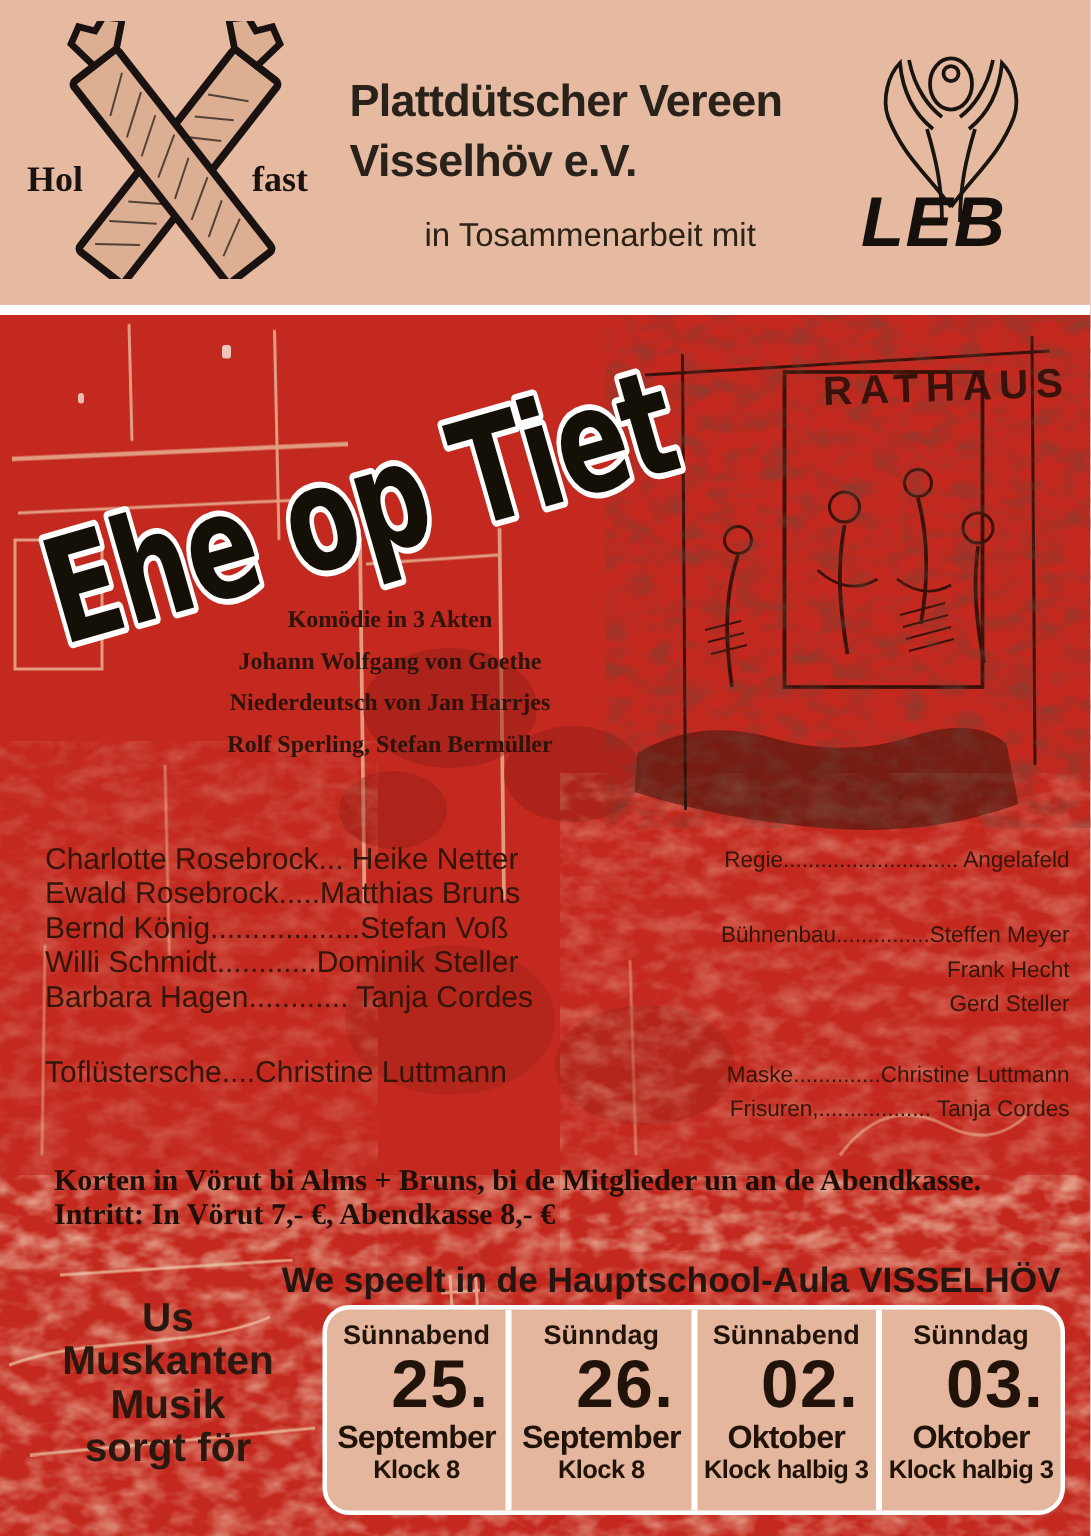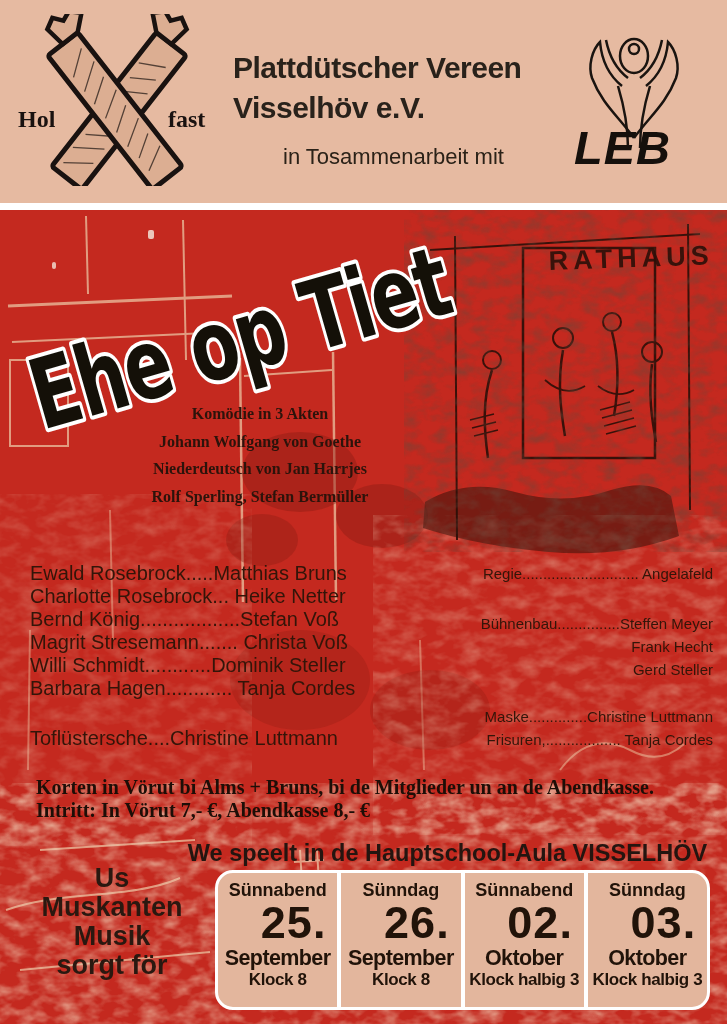--- a/index.html
+++ b/index.html
@@ -162,24 +162,23 @@
     </svg>
 
     <div class="credits">
       <div>Komödie in 3 Akten</div>
       <div>Johann Wolfgang von Goethe</div>
       <div>Niederdeutsch von Jan Harrjes</div>
       <div>Rolf Sperling, Stefan Bermüller</div>
     </div>
 
     <div class="cast-left">
+      <div>Charlotte Rosebrock... Heike Netter</div>
       <div>Ewald Rosebrock.....Matthias Bruns</div>
-      <div>Charlotte Rosebrock... Heike Netter</div>
       <div>Bernd König..................Stefan Voß</div>
-      <div>Magrit Stresemann....... Christa Voß</div>
       <div>Willi Schmidt............Dominik Steller</div>
       <div>Barbara Hagen............ Tanja Cordes</div>
       <div class="mt27">Toflüstersche....Christine Luttmann</div>
     </div>
 
     <div class="cast-right">
       <div>Regie............................ Angelafeld</div>
       <div class="mt27">Bühnenbau...............Steffen Meyer</div>
       <div>Frank Hecht</div>
       <div>Gerd Steller</div>

